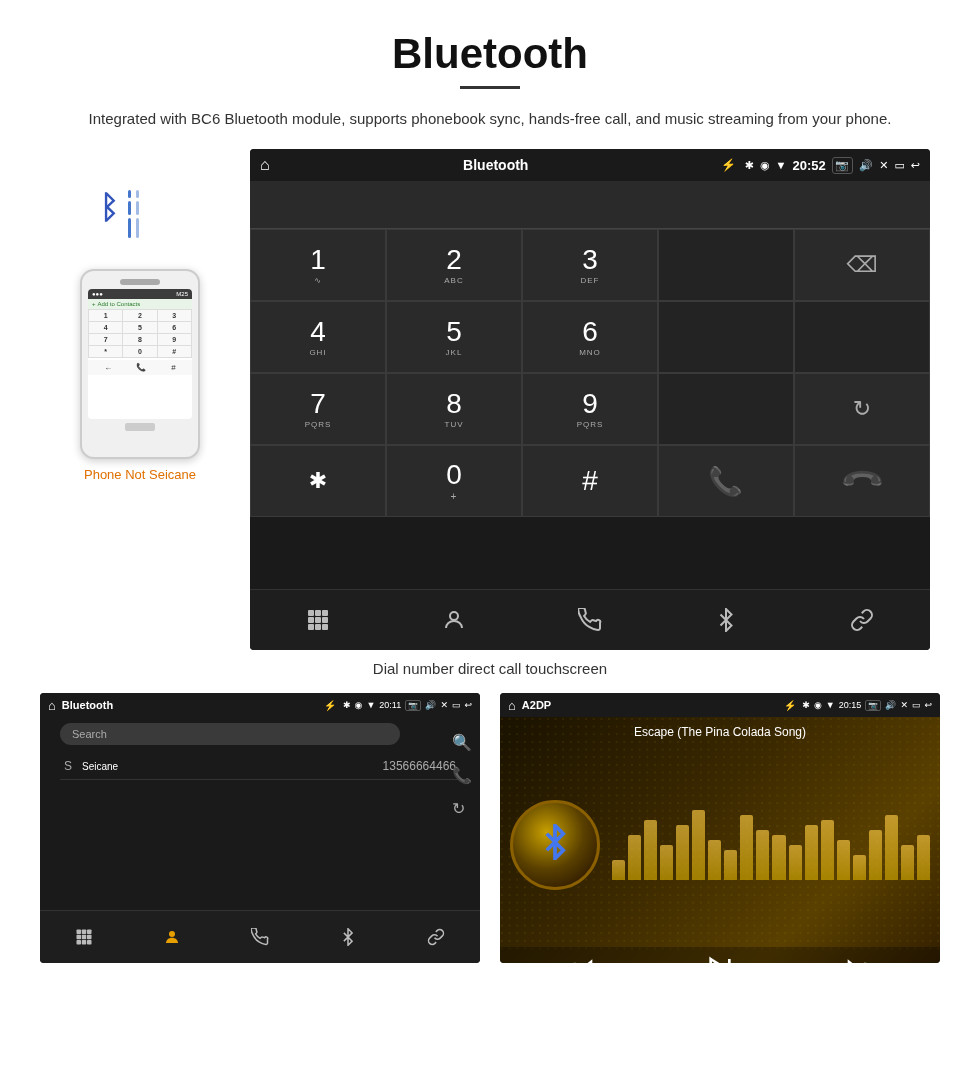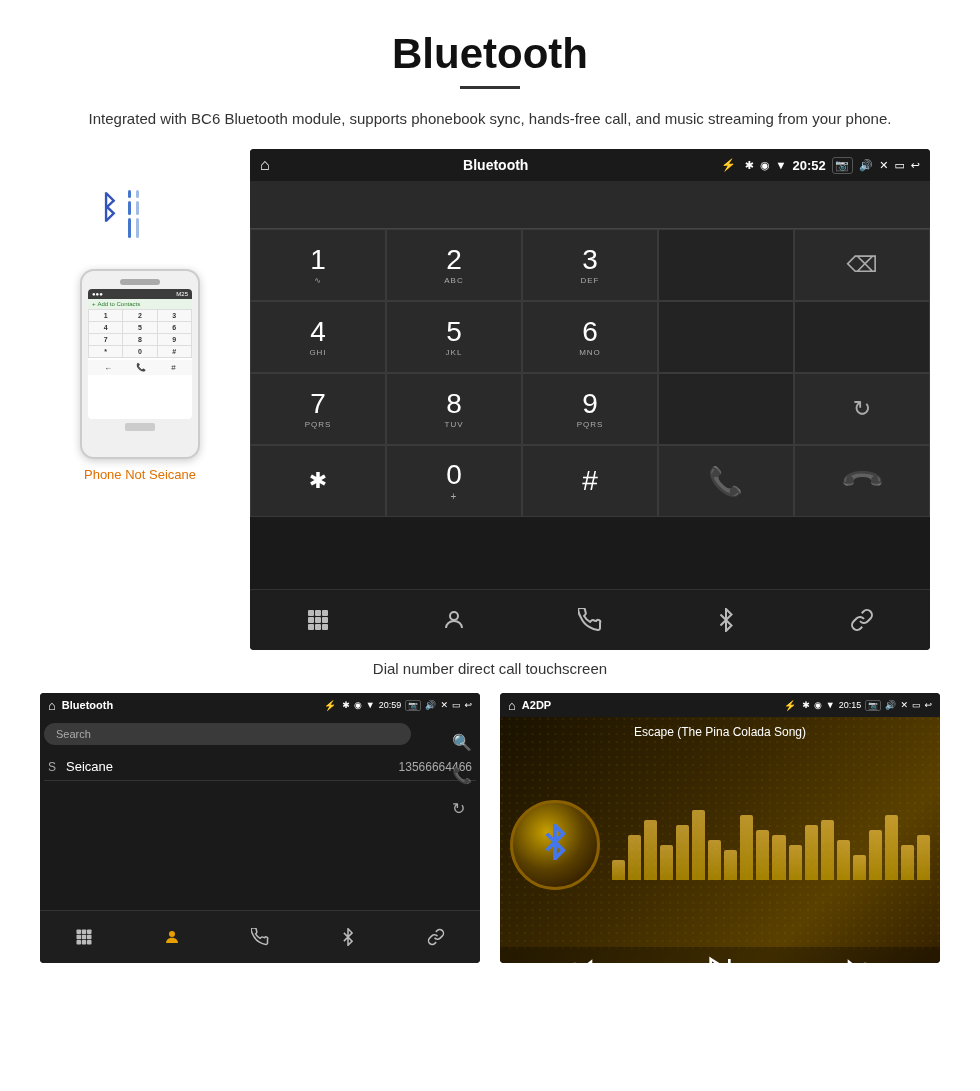--- a/index.html
+++ b/index.html
@@ -308,21 +308,21 @@
       font-size: 11px;
       font-weight: bold;
       color: #fff;
     }
     .mini-statusbar-icons {
       display: flex; gap: 4px; font-size: 9px; color: #fff;
     }
 
     
     .phonebook-content {
-      padding: 6px 4px;
+      padding: 6px 20px;
     }
     .search-bar {
       background: #3a3a3a;
       border-radius: 20px;
       padding: 5px 12px;
       color: #aaa;
       font-size: 11px;
       margin-bottom: 8px;
       width: 85%;
     }
@@ -332,21 +332,21 @@
       padding: 6px 4px;
       border-bottom: 1px solid #333;
     }
     .contact-letter {
       color: #aaa;
       font-size: 12px;
       width: 18px;
     }
     .contact-name {
       color: #fff;
-      font-size: 13px;
+      font-size: 10px;
       flex: 1;
     }
     .contact-number {
       color: #aaa;
       font-size: 12px;
     }
     .phonebook-side-icons {
       position: absolute;
       right: 8px;
       top: 40px;
@@ -670,21 +670,21 @@
   <div class="bottom-screen-card">
     <div class="mini-screen">
       <div class="mini-statusbar">
         <span style="font-size:13px;">⌂</span>
         <span class="mini-statusbar-title">Bluetooth</span>
         <span style="font-size:10px;">⚡</span>
         <div class="mini-statusbar-icons">
           <span>✱</span>
           <span>◉</span>
           <span>▼</span>
-          <span>20:59</span>
+          <span>20:11</span>
           <span style="border:1px solid #555;padding:0 2px;border-radius:2px;font-size:8px;">📷</span>
           <span style="font-size:9px;">🔊</span>
           <span style="font-size:9px;">✕</span>
           <span style="font-size:9px;">▭</span>
           <span style="font-size:9px;">↩</span>
         </div>
       </div>
       <div class="phonebook-content">
         <div class="search-bar">Search</div>
         <div class="contact-row">

